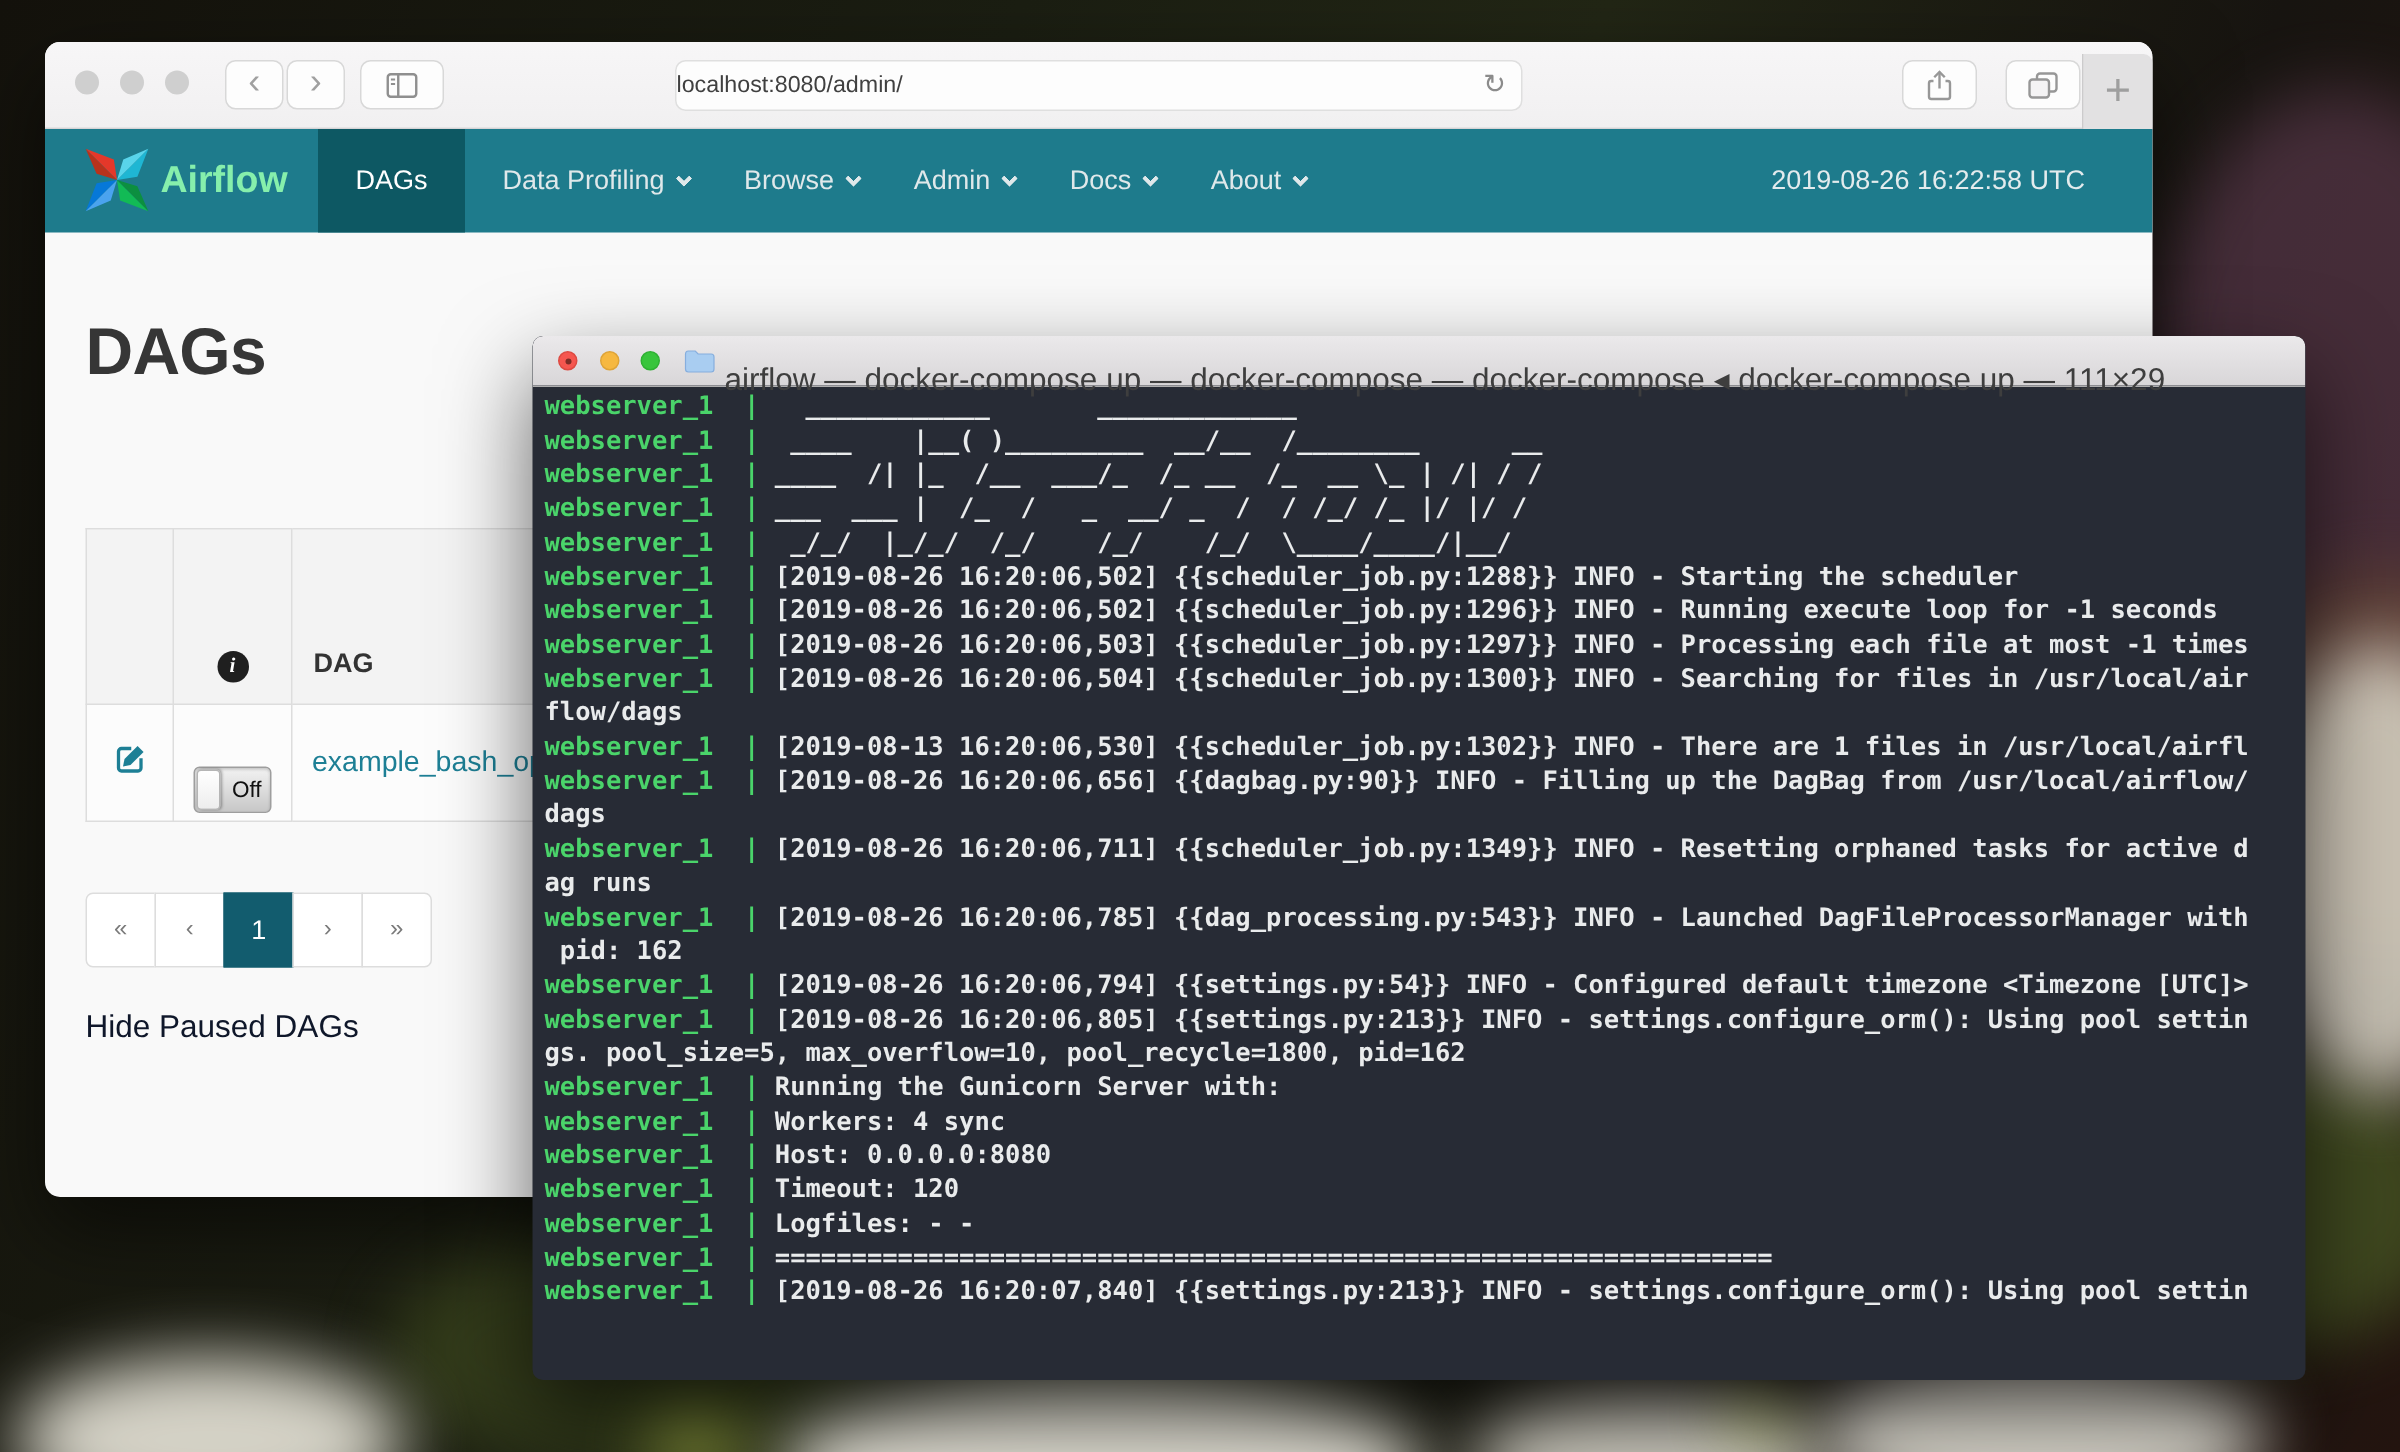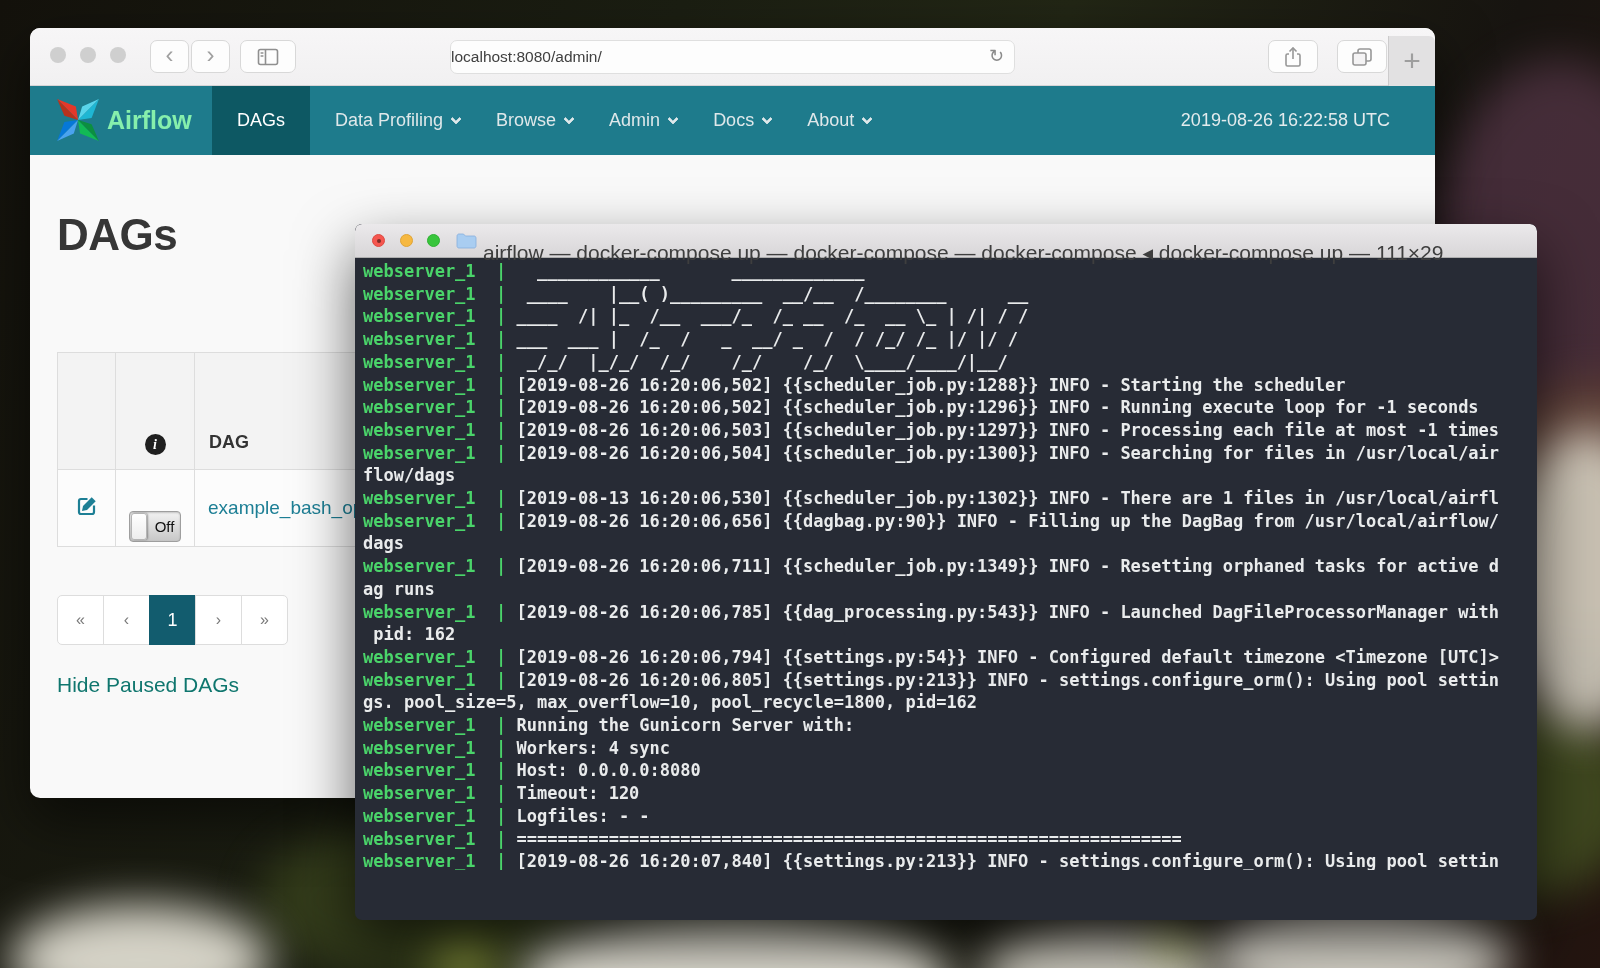--- a/index.html
+++ b/index.html
@@ -54,21 +54,21 @@
   .dag-link { font-size:19px; color:#1d7f95; padding-left:13px; text-decoration:none; display:inline-block; }
   .toggle { position:relative; display:inline-block; width:52px; height:31px; border:1px solid #9e9e9e; border-radius:4px; background:linear-gradient(#f2f2f2,#c7c7c7); box-shadow:inset 0 1px 2px rgba(0,0,0,.2);margin-top:41px; }
   .knob { position:absolute; left:1px; top:1px; width:16px; height:27px; background:linear-gradient(#ffffff,#ededed); border:1px solid #b5b5b5; border-radius:3px; box-shadow:1px 0 2px rgba(0,0,0,.35); }
   .tgl-label { position:absolute; left:18px; top:0; width:33px; height:29px; display:flex; align-items:center; justify-content:center; font-size:15px; color:#111; }
 
   .pagination { position:absolute; left:27px; top:567px; display:flex; }
   .pg { width:47px; height:50px; background:#fff; border:1px solid #ddd; margin-left:-1px; display:flex; align-items:center; justify-content:center; font-size:16px; color:#7a7a7a; }
   .pg:first-child { border-radius:5px 0 0 5px; margin-left:0; }
   .pg:last-child { border-radius:0 5px 5px 0; }
   .pg.active { background:#125c6e; border-color:#125c6e; color:#fff; font-size:18px; }
-  .hide-paused { position:absolute; left:27px; top:645px; font-size:21px; color:#0f766e; cursor:pointer; }
+  .hide-paused { position:absolute; left:27px; top:645px; font-size:21px; color:#0f172a; cursor:pointer; }
 
   
   .terminal { position:absolute; left:355px; top:224px; width:1182px; height:696px; z-index:30; border-radius:7px; box-shadow:0 25px 60px rgba(0,0,0,.6); overflow:hidden; background:#272b35; }
   .term-bar { position:absolute; left:0; top:0; width:100%; height:34px; background:linear-gradient(#ebe9eb,#d8d6d8); border-bottom:1px solid #aeaeae; border-radius:7px 7px 0 0; }
   .t-dot { position:absolute; top:10px; width:13px; height:13px; border-radius:50%; }
   .t-red    { left:17px; background:#f5564f; border:1px solid #dd4a42; }
   .t-red::after { content:""; position:absolute; left:3.5px; top:3.5px; width:4px; height:4px; border-radius:50%; background:#7d2c26; }
   .t-yellow { left:45px; background:#f6b840; border:1px solid #dfa437; }
   .t-green  { left:72px; background:#38c53c; border:1px solid #2fb133; }
   .term-title { position:absolute; left:128px; top:0; height:34px; display:flex; align-items:center; font-size:21px; color:#3e3e3e; white-space:nowrap;margin-top:12px; }

